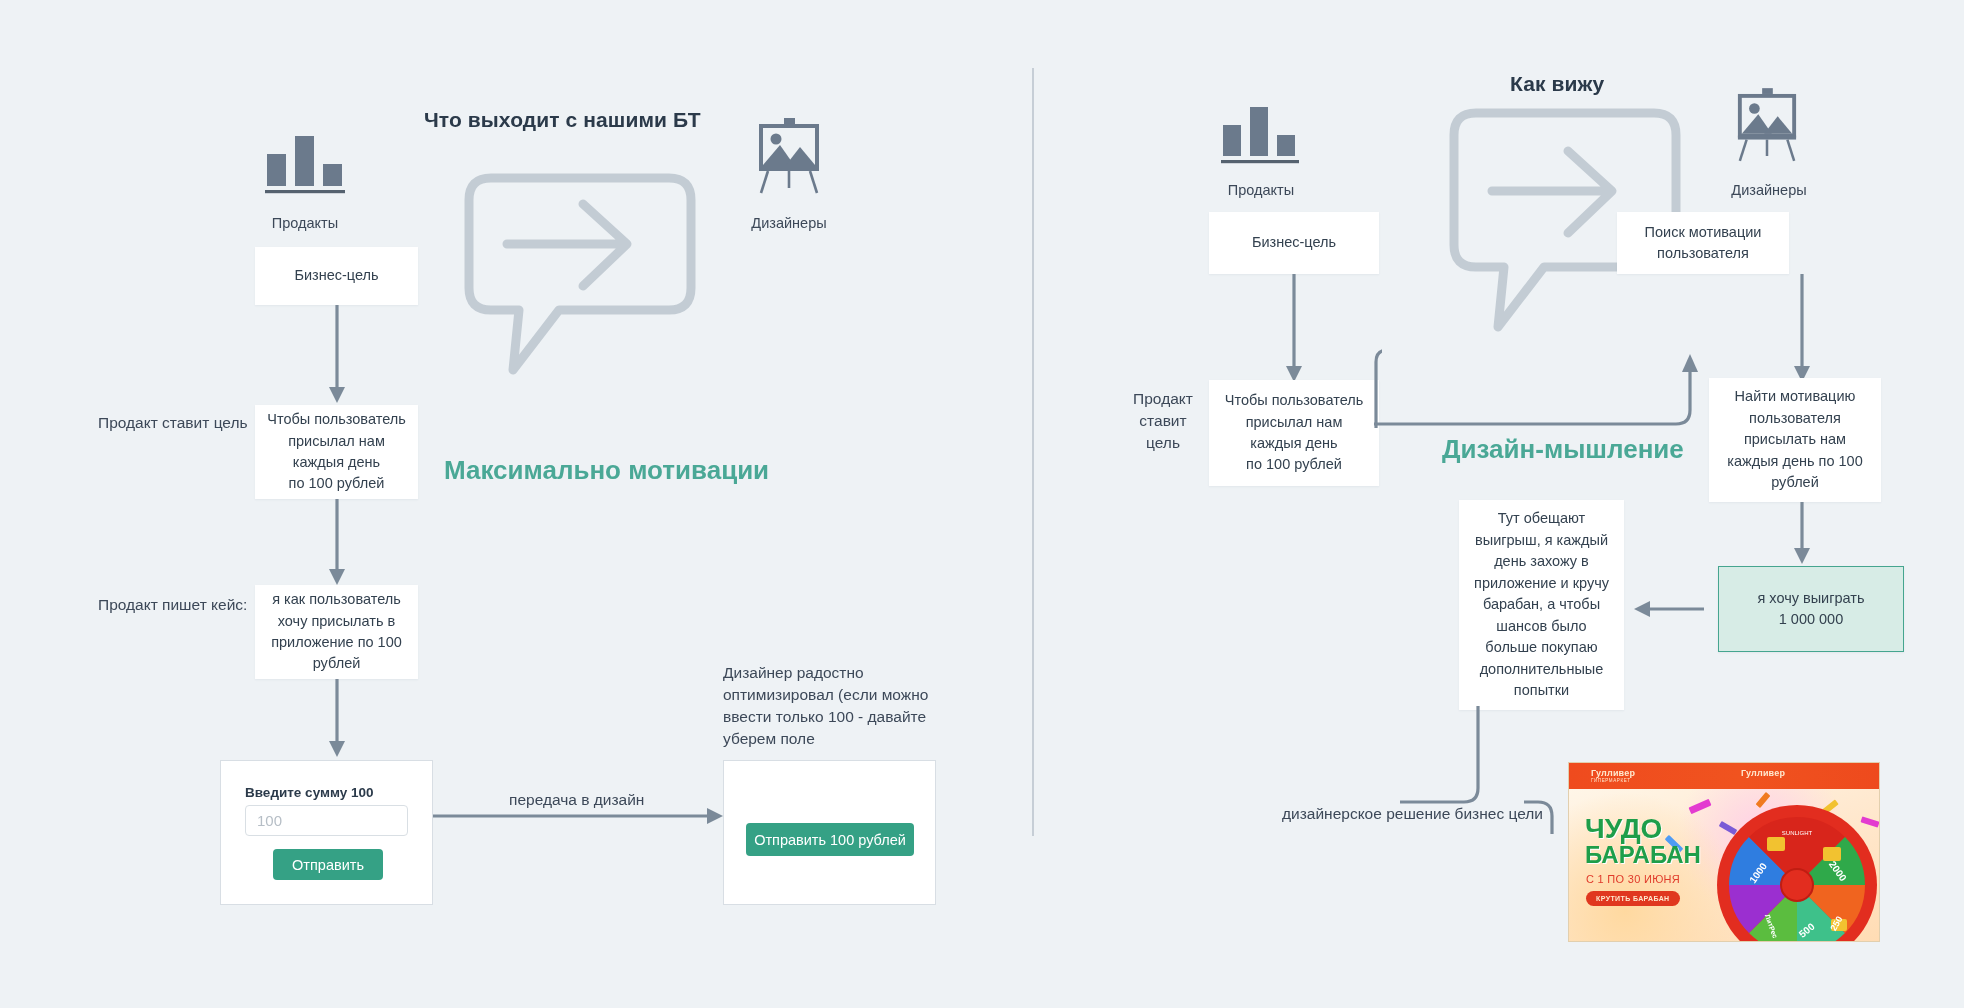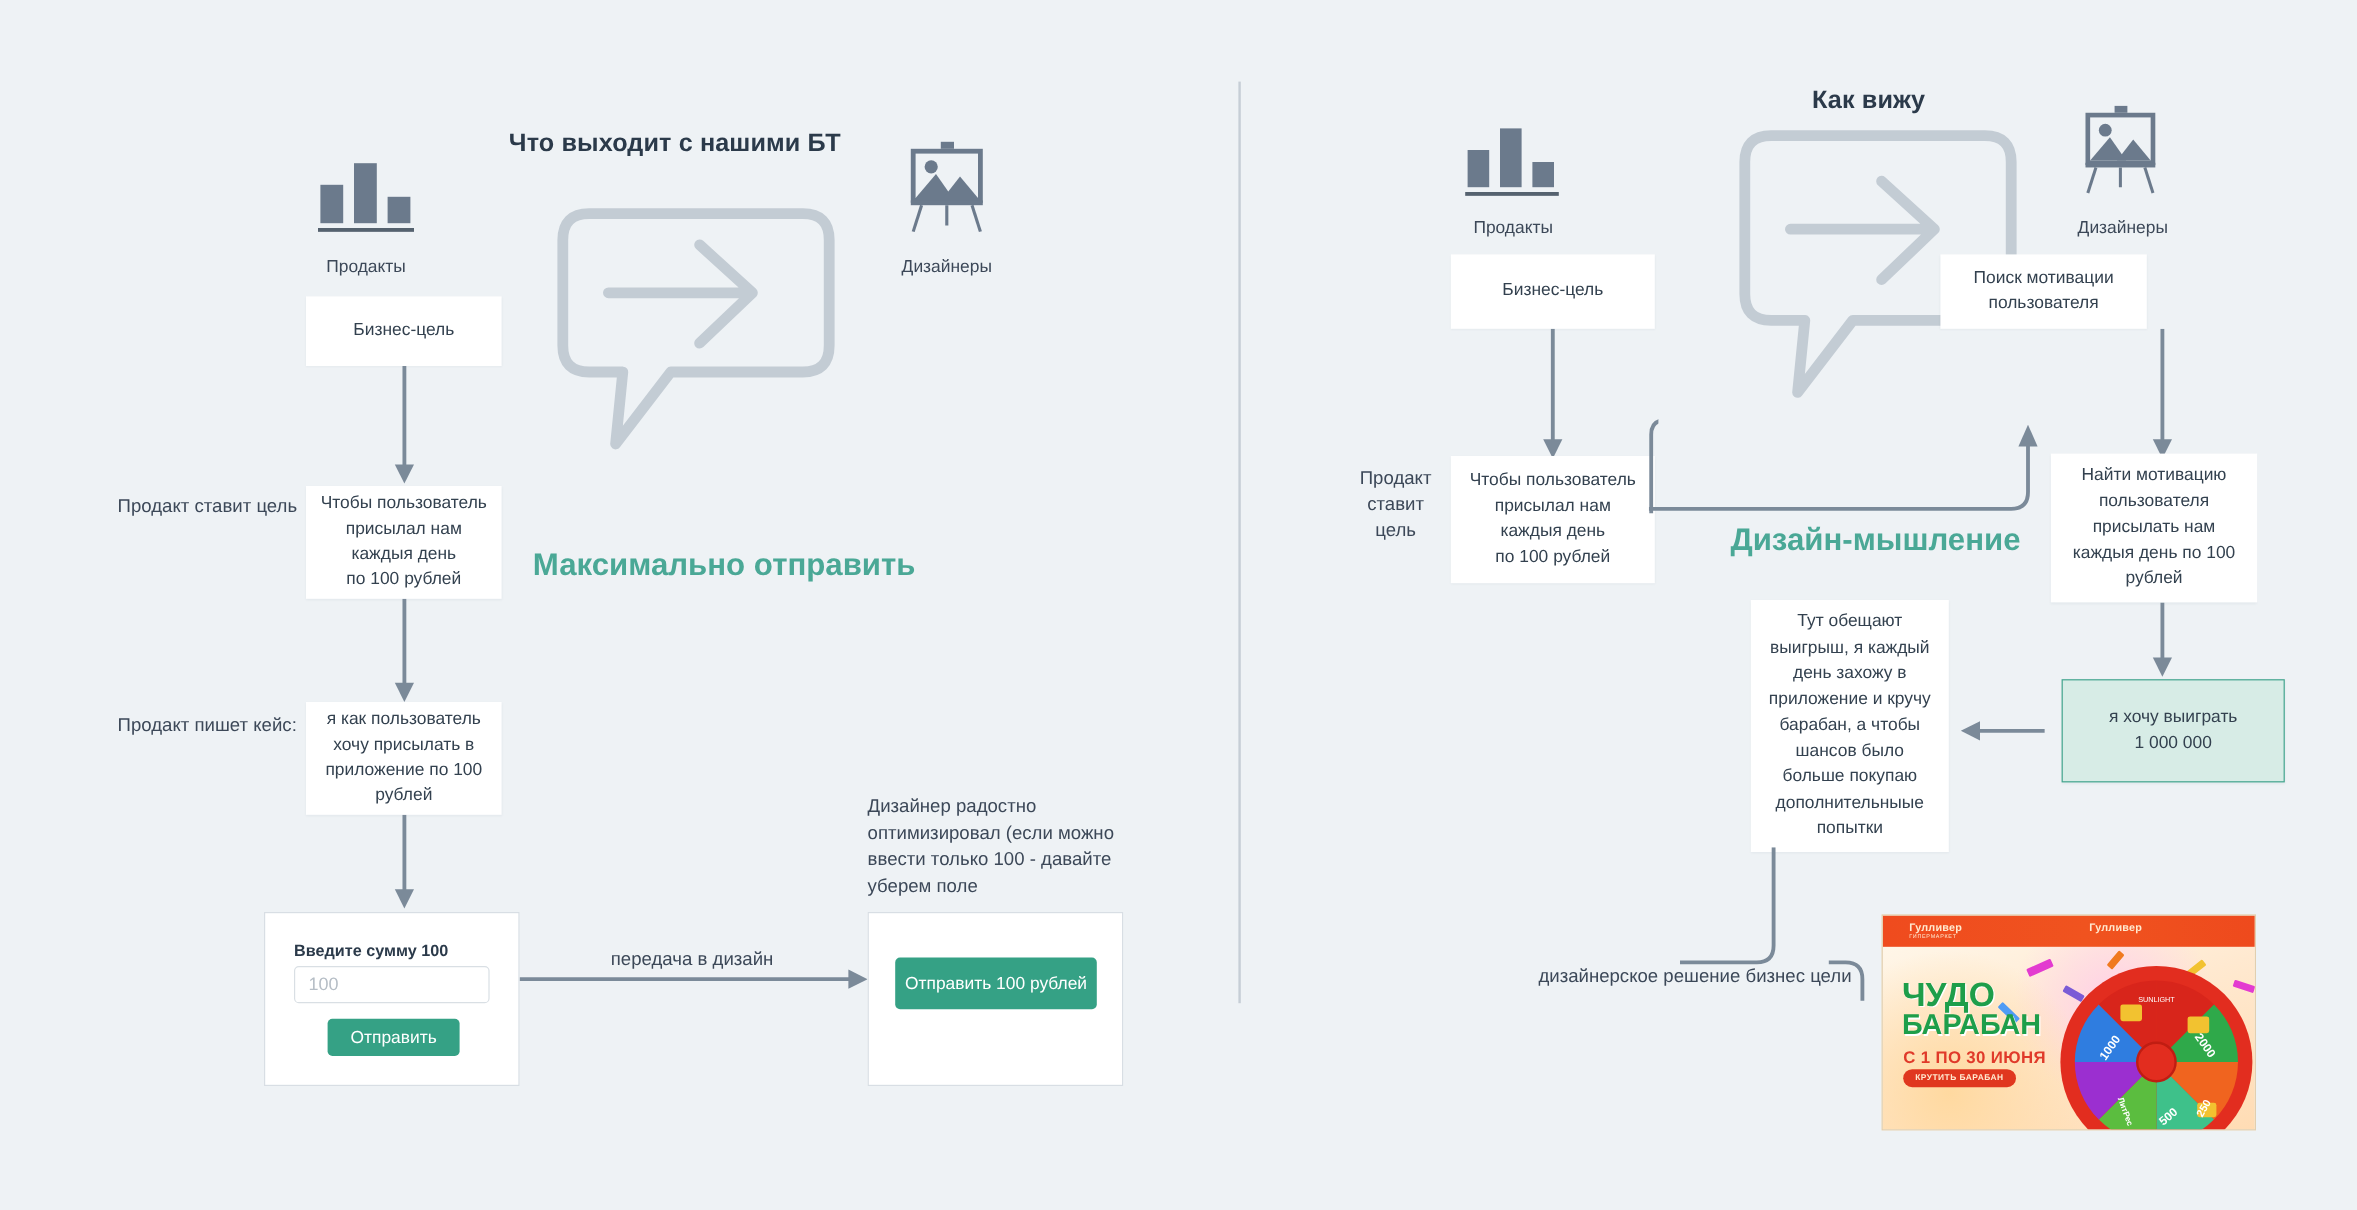--- a/index.html
+++ b/index.html
@@ -121,21 +121,21 @@
     background:
       radial-gradient(circle at 18% 80%, #ffd9a0 0%, rgba(255,217,160,0) 42%),
       radial-gradient(circle at 62% 30%, #ffd0e8 0%, rgba(255,208,232,0) 38%),
       linear-gradient(160deg,#fff6e8 0%, #ffe9d0 45%, #ffdcb4 100%);
   }
   .banner-head {
     position:absolute; color:#1e9e4a; font-weight:800; line-height:.98;
     text-shadow: 1px 1px 0 #ffffff;
   }
   .banner-sub {
-    position:absolute; color:#e03a2a; font-size:14px; font-weight:700;
+    position:absolute; color:#e03a2a; font-size:11px; font-weight:400;
     letter-spacing:.3px; white-space:nowrap;
   }
   .banner-cta {
     position:absolute; background:#e0371f; color:#ffe9cf;
     font-size:7px; font-weight:700; letter-spacing:.4px;
     border-radius:10px; padding:4px 10px; white-space:nowrap;
     display:flex; align-items:center; justify-content:center;
   }
   .confetti { position:absolute; border-radius:1px; }
 </style>
@@ -175,21 +175,21 @@
   <div class="abs role-label" style="left:716px; top:215px; width:146px;">Дизайнеры</div>
 
   <div class="abs" style="left:455px; top:170px;">
     <svg width="250" height="215" viewBox="0 0 250 215">
       <path d="M14 30 Q14 8 36 8 L214 8 Q236 8 236 30 L236 118 Q236 140 214 140
                L104 140 L58 200 L64 140 L36 140 Q14 140 14 118 Z" fill="none" stroke="#c3ccd4" stroke-width="9" stroke-linejoin="round" stroke-linecap="round"></path>
       <path d="M52 74 L166 74 M128 34 L172 74 L128 116" fill="none" stroke="#c3ccd4" stroke-width="9" stroke-linecap="round" stroke-linejoin="round"></path>
     </svg>
   </div>
 
-  <div class="abs accent-title" style="left:444px; top:455px;">Максимально отправить</div>
+  <div class="abs accent-title" style="left:444px; top:455px;">Максимально мотивации</div>
 
   <div class="abs card" style="left:255px; top:247px; width:163px; height:58px;">Бизнес-цель</div>
 
   <div class="abs" style="left:321px; top:305px;">
     <svg width="32" height="102" viewBox="0 0 32 102">
       <path d="M16 0 L16 84" stroke="#7b8a99" stroke-width="3.2"></path>
       <path d="M8 82 L16 98 L24 82 Z" fill="#7b8a99"></path>
     </svg>
   </div>
 
@@ -234,21 +234,21 @@
     </svg>
   </div>
   <div class="abs note" style="left:509px; top:789px;">передача в дизайн</div>
 
   <div class="abs note" style="left:723px; top:662px; width:230px; white-space:pre-line;">Дизайнер радостно
 оптимизировал (если можно
 ввести только 100 - давайте
 уберем поле</div>
 
   <div class="abs mock" style="left:723px; top:760px; width:213px; height:145px;"></div>
-  <div class="abs btn-green" style="left:746px; top:798px; width:168px; height:43px;">Отправить 100 рублей</div>
+  <div class="abs btn-green" style="left:746px; top:823px; width:168px; height:33px;">Отправить 100 рублей</div>
 
   <div class="abs panel-title" style="left:1510px; top:72px;">Как вижу</div>
 
   <div class="abs" style="left:1218px; top:100px;">
     <svg class="bars" width="84" height="68" viewBox="0 0 84 68">
       <rect x="5" y="25" width="18" height="31" fill="#6b7a8c"></rect>
       <rect x="32" y="7" width="18" height="49" fill="#6b7a8c"></rect>
       <rect x="59" y="35" width="18" height="21" fill="#6b7a8c"></rect>
       <rect x="3" y="60" width="78" height="3.2" fill="#55626f"></rect>
     </svg>

